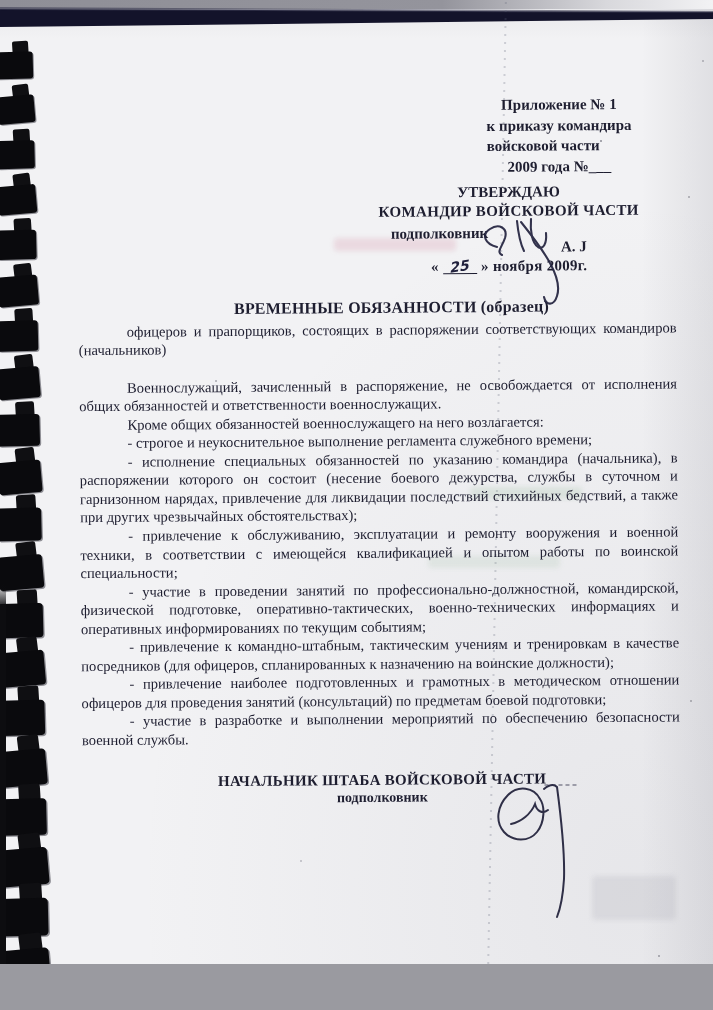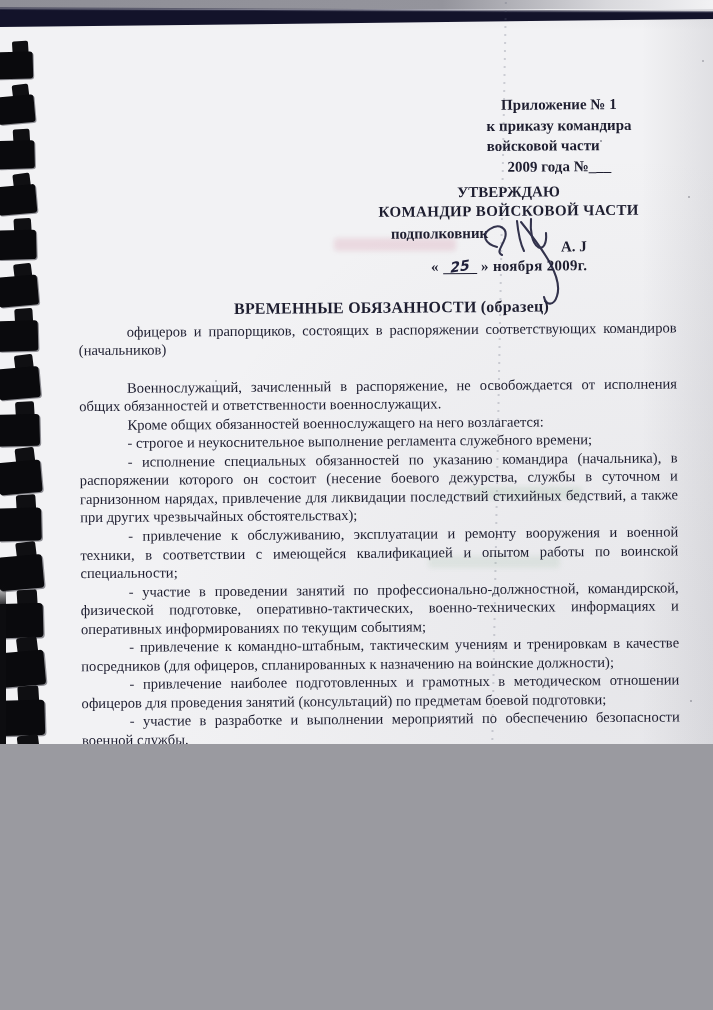--- a/index.html
+++ b/index.html
@@ -1,17 +1,17 @@
 <!DOCTYPE html>
 <html><head>
 <meta charset="utf-8">
 <style>
   html,body{margin:0;padding:0;background:#9a9aa0;}
   .scan{
-    position:relative;width:713px;height:744px;overflow:hidden;
+    position:relative;width:713px;height:964px;overflow:hidden;
     background:
       linear-gradient(to right, rgba(0,0,0,0) 90%, rgba(90,90,105,0.12) 100%),
       linear-gradient(to bottom, rgba(125,125,135,0.10) 0%, rgba(0,0,0,0) 4%),
       radial-gradient(ellipse at 88% 92%, rgba(130,130,145,0.10), rgba(0,0,0,0) 55%),
       #f2f2f4;
     font-family:"Liberation Serif", serif;
     color:#1e1e30;
   }
   
   .top-gray{position:absolute;left:0;top:0;width:713px;height:9px;

